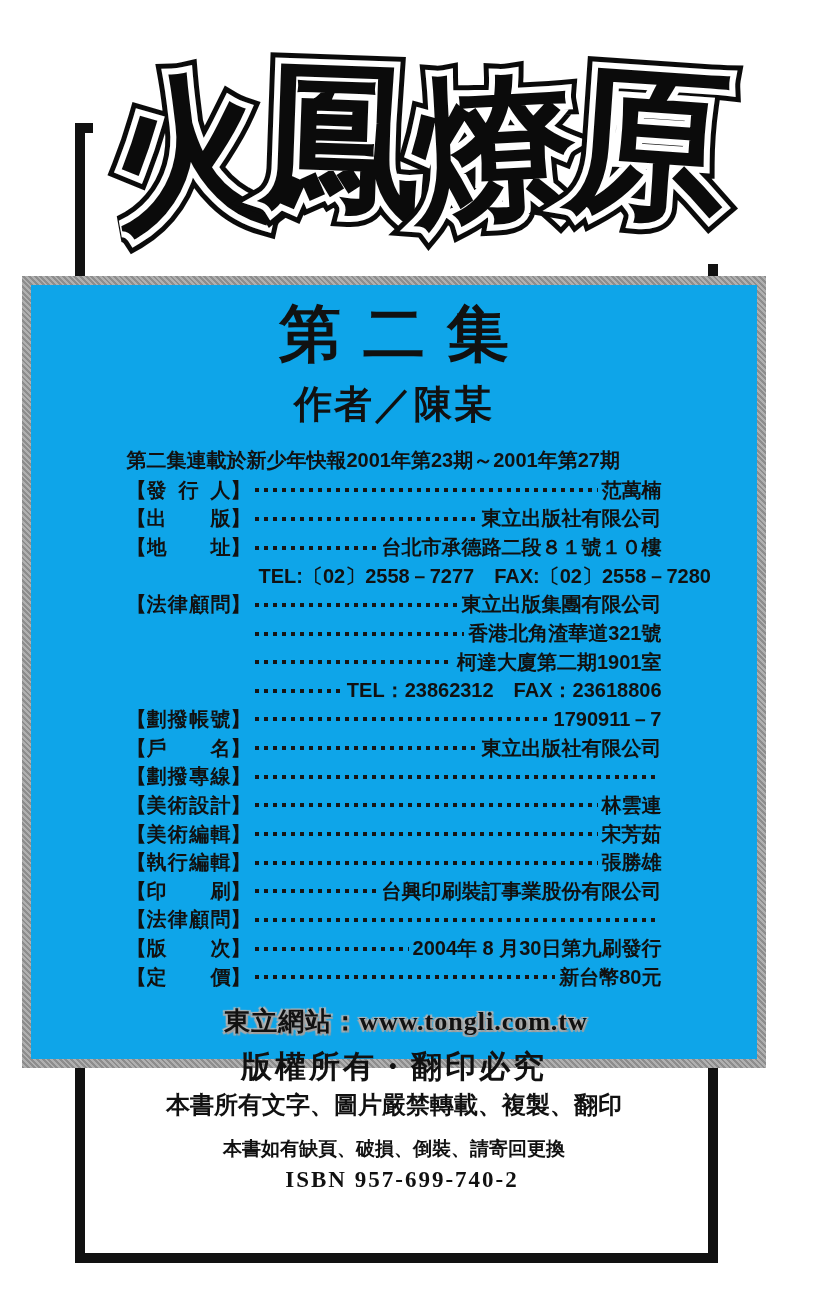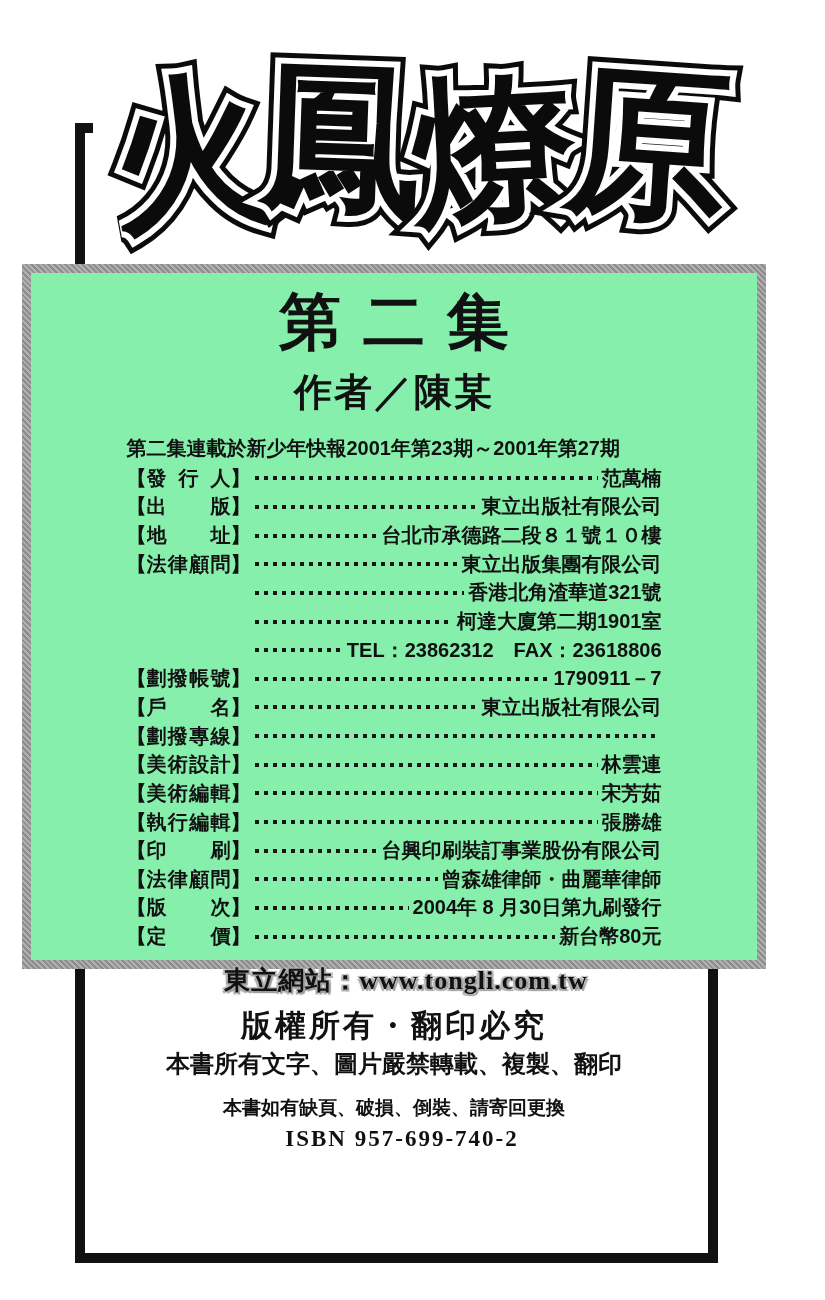--- a/index.html
+++ b/index.html
@@ -14,24 +14,24 @@
   
   .black-frame{
     position:absolute;left:75px;top:123px;
     width:643px;height:1140px;
     box-sizing:border-box;
     border:10px solid #111;
     z-index:1;
   }
   
   .inner-box{
-    position:absolute;left:22px;top:264px;
-    width:744px;height:705px;
+    position:absolute;left:22px;top:276px;
+    width:744px;height:792px;
     box-sizing:border-box;
-    background:#86efac;
+    background:#0ea5e9;
     border:9px solid #9b9b9b;
     border-image:repeating-linear-gradient(45deg,#8d8d8d 0 2px,#b0b0b0 2px 4px) 9;
     z-index:2;
     text-align:center;
   }
   
   .logo{
     position:absolute;top:40px;left:50%;
     transform:translateX(-50%);
     z-index:3;
@@ -207,20 +207,29 @@
       <div class="crow">
         <span class="rlabel">
             <span>【</span>
             <span class="rlabel-in">地址</span>
             <span>】</span>
           </span>
         <span class="leader"></span>
         <span class="rvalue">台北市承德路二段８１號１０樓</span>
       </div>
 
+      <div class="crow no-label no-leader">
+        <span class="rlabel">
+            <span>【</span>
+            <span class="rlabel-in"></span>
+            <span>】</span>
+          </span>
+        <span class="leader"></span>
+        <span class="rvalue">TEL:〔02〕2558－7277　FAX:〔02〕2558－7280</span>
+      </div>
 
       <div class="crow">
         <span class="rlabel">
             <span>【</span>
             <span class="rlabel-in">法律顧問</span>
             <span>】</span>
           </span>
         <span class="leader"></span>
         <span class="rvalue">東立出版集團有限公司</span>
       </div>
@@ -324,21 +333,20 @@
         <span class="rvalue">台興印刷裝訂事業股份有限公司</span>
       </div>
 
       <div class="crow">
         <span class="rlabel">
             <span>【</span>
             <span class="rlabel-in">法律顧問</span>
             <span>】</span>
           </span>
         <span class="leader"></span>
-        <span class="rvalue">曾森雄律師・曲麗華律師</span>
       </div>
 
       <div class="crow">
         <span class="rlabel">
             <span>【</span>
             <span class="rlabel-in">版次</span>
             <span>】</span>
           </span>
         <span class="leader"></span>
         <span class="rvalue">2004年 8 月30日第九刷發行</span>

